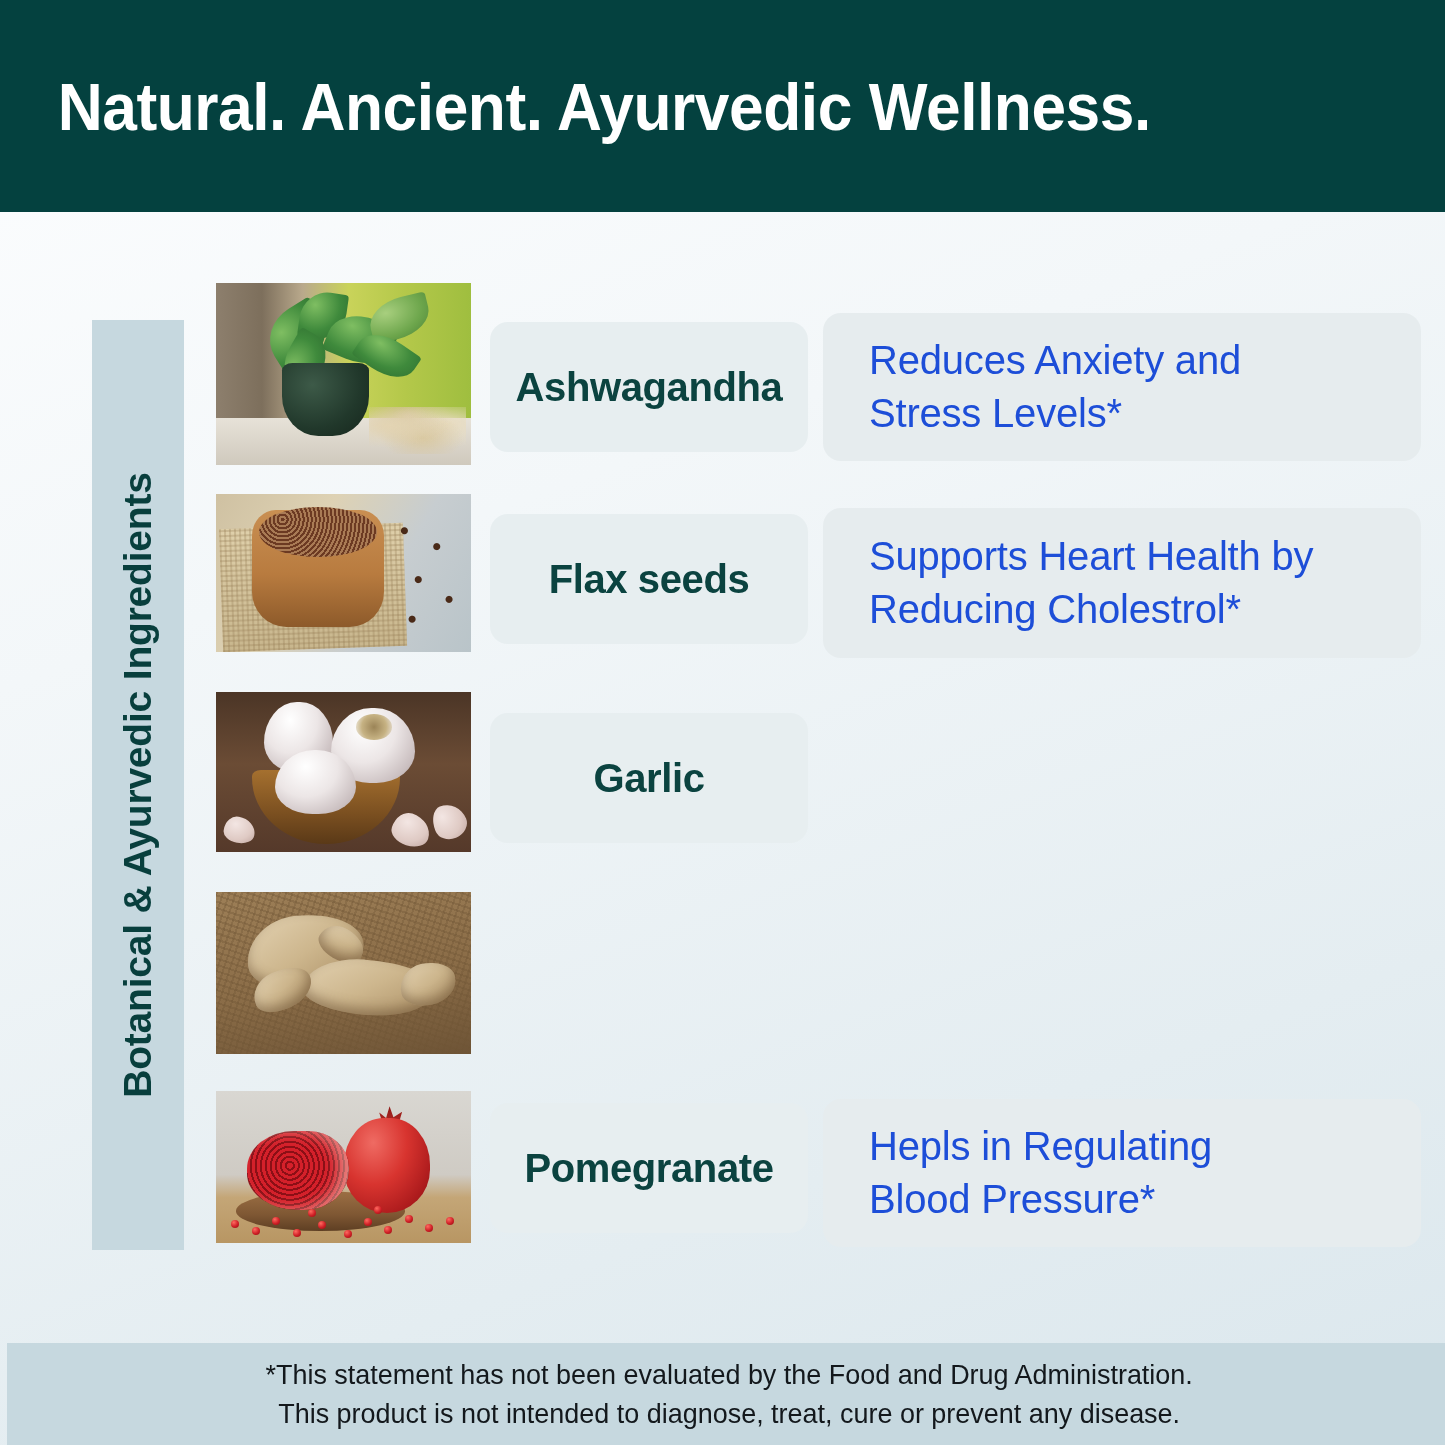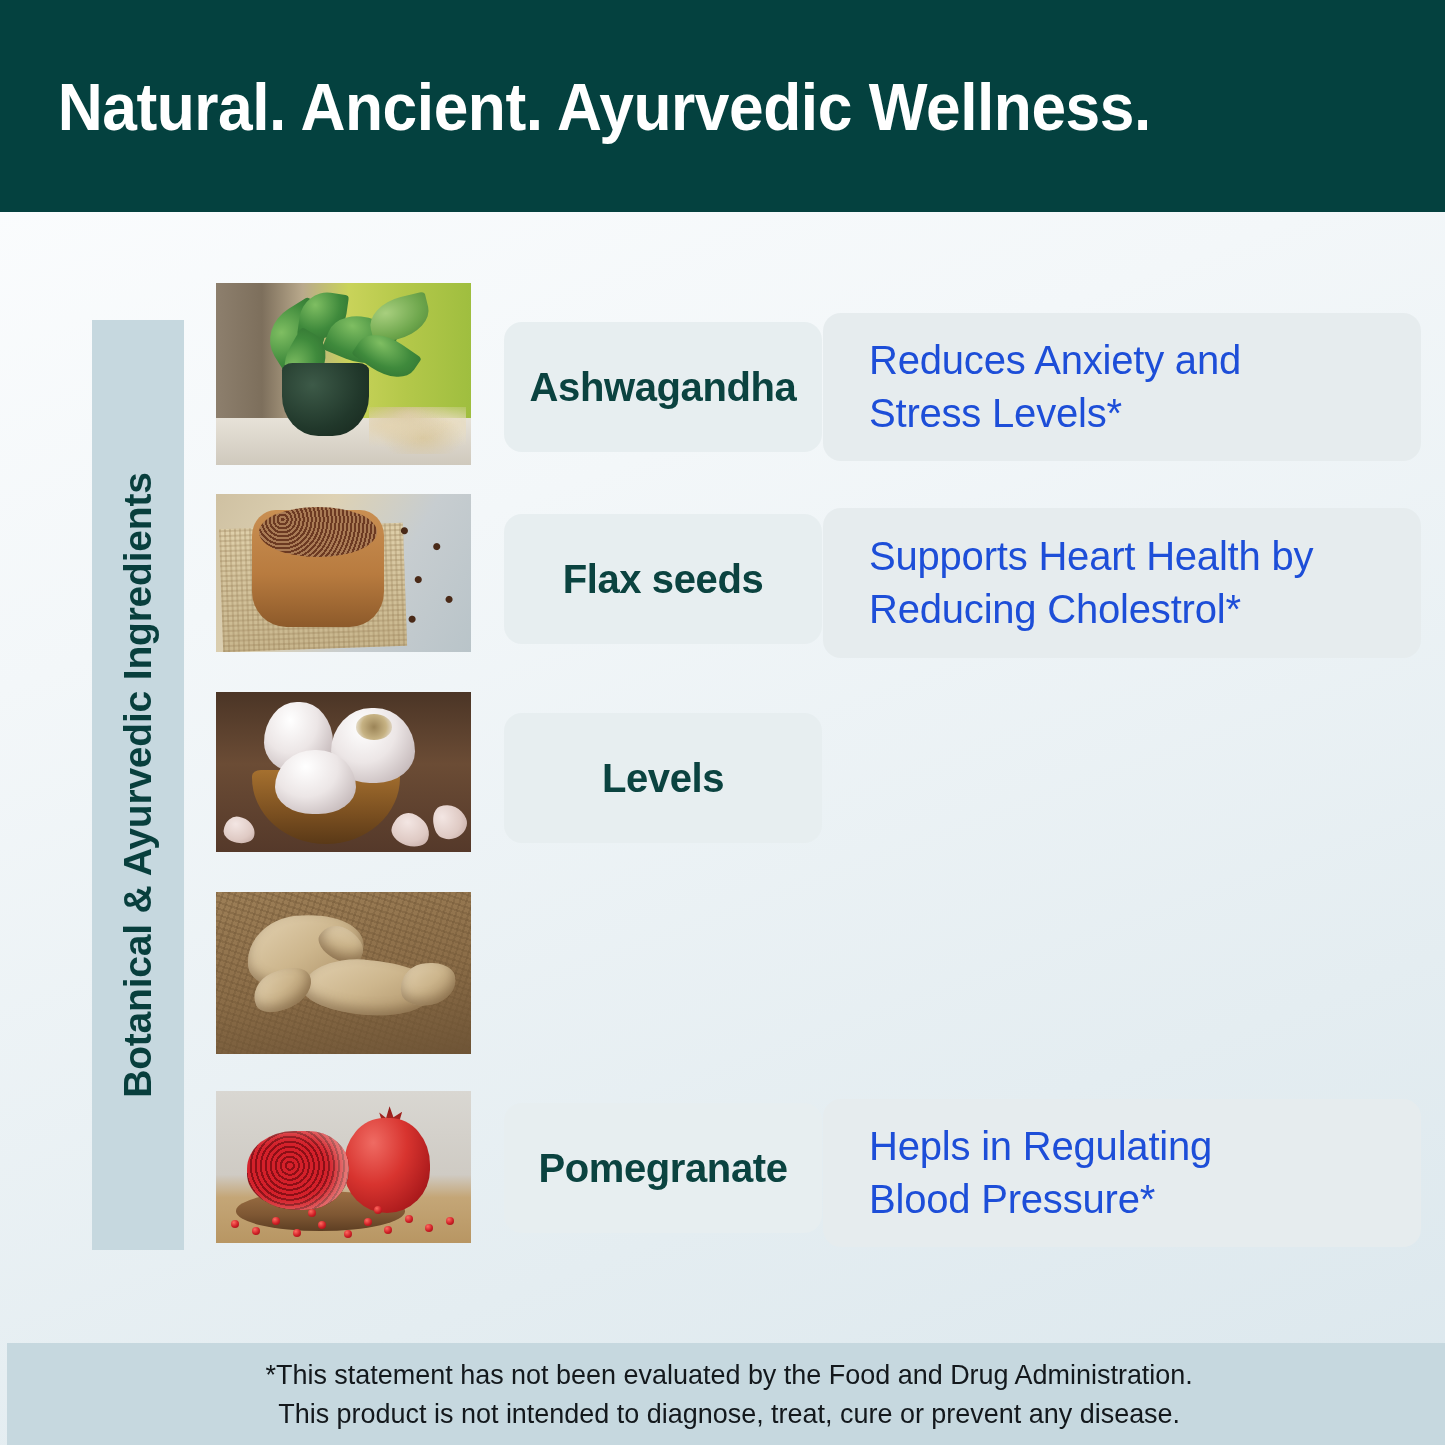--- a/index.html
+++ b/index.html
@@ -246,21 +246,21 @@
   .aril {
     position: absolute;
     width: 8px; height: 8px;
     border-radius: 50%;
     background: radial-gradient(circle at 35% 30%, #ff6a60 0%, #cf1f26 55%, #8e0f14 100%);
   }
 
   
   .name-pill {
     position: absolute;
-    left: 504px;
+    left: 490px;
     width: 318px;
     height: 130px;
     background: #e7eef0;
     border-radius: 18px;
     display: flex;
     align-items: center;
     justify-content: center;
   }
   .row:nth-child(1) .name-pill { top: 39px; }
   .row:nth-child(2) .name-pill { top: 34px; }
@@ -392,21 +392,21 @@
           <div class="bulb b1"></div>
             <div class="bulb b2"></div>
             <div class="bulb b3"></div>
           <div class="garlic-top"></div>
           <div class="clove c1"></div>
             <div class="clove c2"></div>
             <div class="clove c3"></div>
         </div>
       </div>
       <div class="name-pill">
-        <span class="name-text">Levels</span>
+        <span class="name-text">Garlic</span>
       </div>
     </div>
 
     <div class="row">
       <div class="thumb">
         <div class="thumb-art">
           <div class="ginger-bg"></div>
           <div class="ginger-root g1"></div>
           <div class="ginger-root g4"></div>
           <div class="ginger-root g2"></div>

